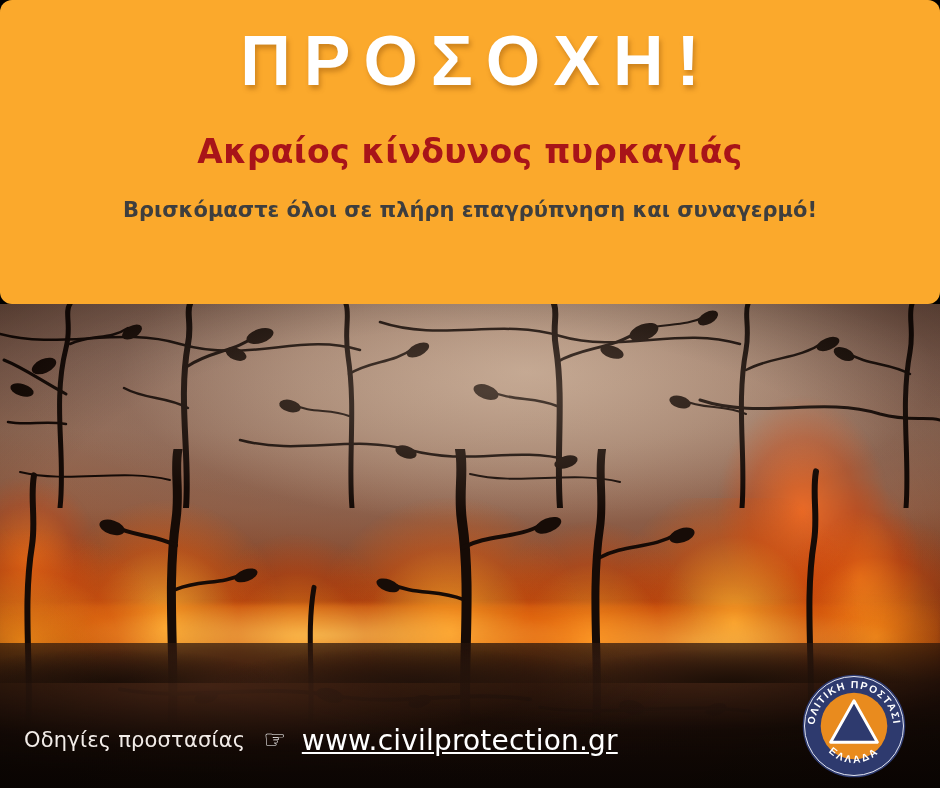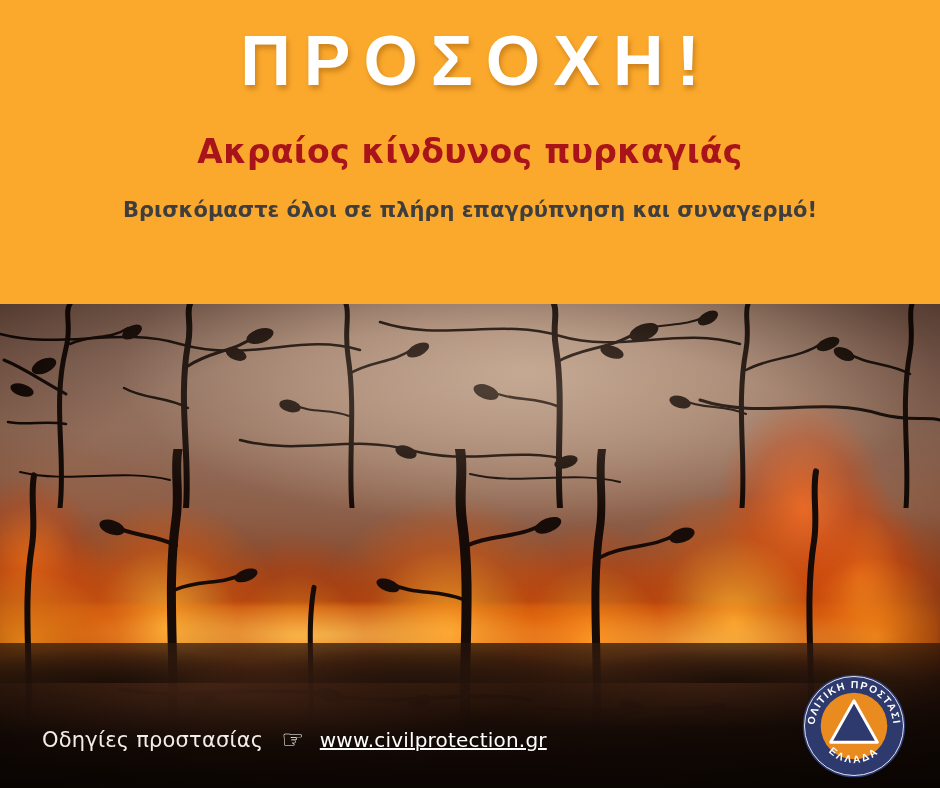--- a/index.html
+++ b/index.html
@@ -18,20 +18,21 @@
     overflow:hidden;
   }
 
   
   .header {
     position:absolute; top:0; left:0;
     width:940px; height:304px;
     background:#FBA92C;
     display:flex; flex-direction:column;
     align-items:center;
+    border-radius:12px;
   }
 
   .headline {
     margin-top:22px;
     font-family:"Liberation Sans", sans-serif;
     font-weight:700;
     font-size:70px;
     line-height:78px;
     letter-spacing:13px;
     color:#FFFFFF;
@@ -190,21 +191,21 @@
     background:radial-gradient(ellipse 86% 78% at 50% 46%, rgba(0,0,0,0) 52%, rgba(0,0,0,0.42) 100%);
     pointer-events:none;
   }
 
   
   .footer {
     position:absolute;
     left:0; bottom:0;
     width:796px; height:96px;
     display:flex; align-items:center;
-    padding-left:42px;
+    padding-left:24px;
     pointer-events:auto;
   }
 
   .footer-label {
     font-family:"DejaVu Sans", sans-serif;
     font-weight:400;
     font-size:21px;
     color:#F2ECE8;
     letter-spacing:0.2px;
     white-space:nowrap;
@@ -215,21 +216,21 @@
     font-size:25px;
     line-height:1;
     color:#FFFFFF;
     display:inline-block;
     transform:translateY(-1px);
   }
 
   .footer-url {
     font-family:"DejaVu Sans", sans-serif;
     font-weight:400;
-    font-size:20px;
+    font-size:28px;
     color:#FFFFFF;
     letter-spacing:0.2px;
     white-space:nowrap;
   }
 
   
   .logo {
     position:absolute;
     right:32px; bottom:8px;
     width:108px; height:108px;

